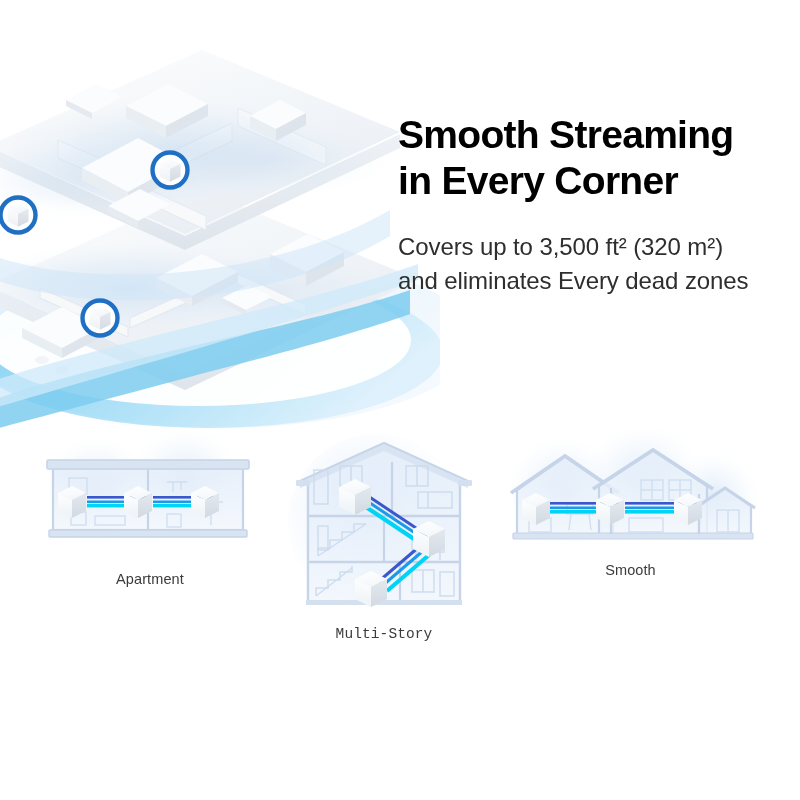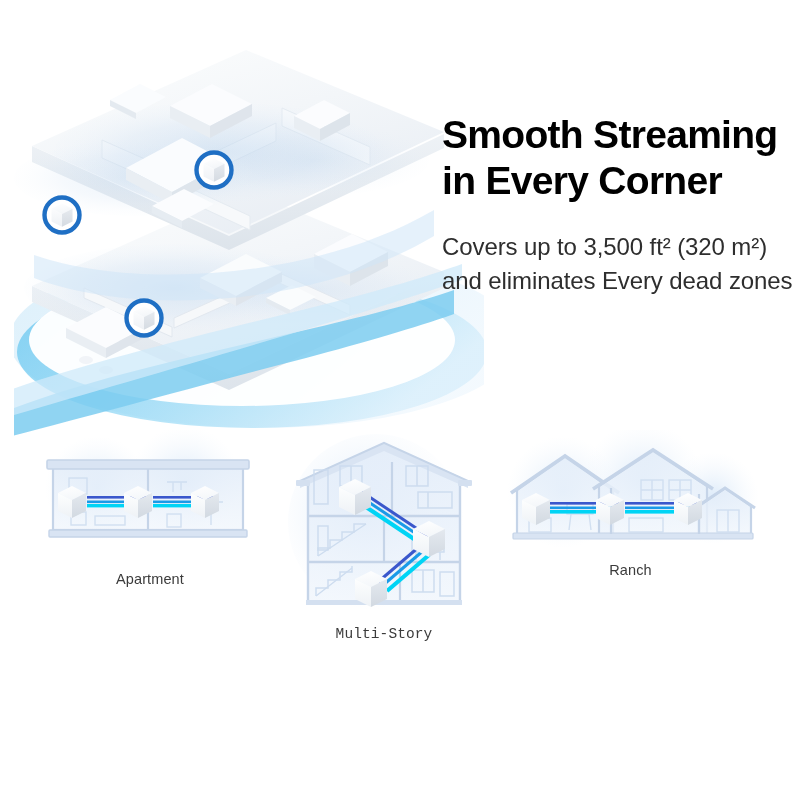--- a/index.html
+++ b/index.html
@@ -8,21 +8,21 @@
     width:800px;height:800px;
     background:#ffffff;
     font-family:"Liberation Sans","DejaVu Sans",sans-serif;
     overflow:hidden;
     position:relative;
     -webkit-font-smoothing:antialiased;
   }
   .page{position:relative;width:800px;height:800px;}
 
   
-  .hero{position:absolute;left:0;top:0;width:724px;height:430px;margin-left:44px;}
+  .hero{position:absolute;left:0;top:0;width:724px;height:430px;}
 
   .floorplan-wrap{
     position:absolute;left:-30px;top:40px;width:430px;height:380px;
     overflow:visible;
   }
   .floorplan-svg{display:block;}
 
   .hero-copy{
     position:absolute;left:398px;top:112px;width:380px;
   }
@@ -471,18 +471,18 @@
           <path d="M1 8 L15 1 L29 8 L15 15 Z" fill="url(#cT)"></path>
           <path d="M1 8 L15 15 L15 33 L1 26 Z" fill="url(#cL)"></path>
           <path d="M15 15 L29 8 L29 26 L15 33 Z" fill="url(#cR)"></path>
         </g>
         <g transform="translate(170,62)">
           <path d="M1 8 L15 1 L29 8 L15 15 Z" fill="url(#cT)"></path>
           <path d="M1 8 L15 15 L15 33 L1 26 Z" fill="url(#cL)"></path>
           <path d="M15 15 L29 8 L29 26 L15 33 Z" fill="url(#cR)"></path>
         </g>
       </svg>
-      <div class="home-label" style="top:132px;">Ranch</div>
+      <div class="home-label" style="top:132px;">Smooth</div>
     </div>
 
   </section>
 
 </div>
 
 </body></html>

